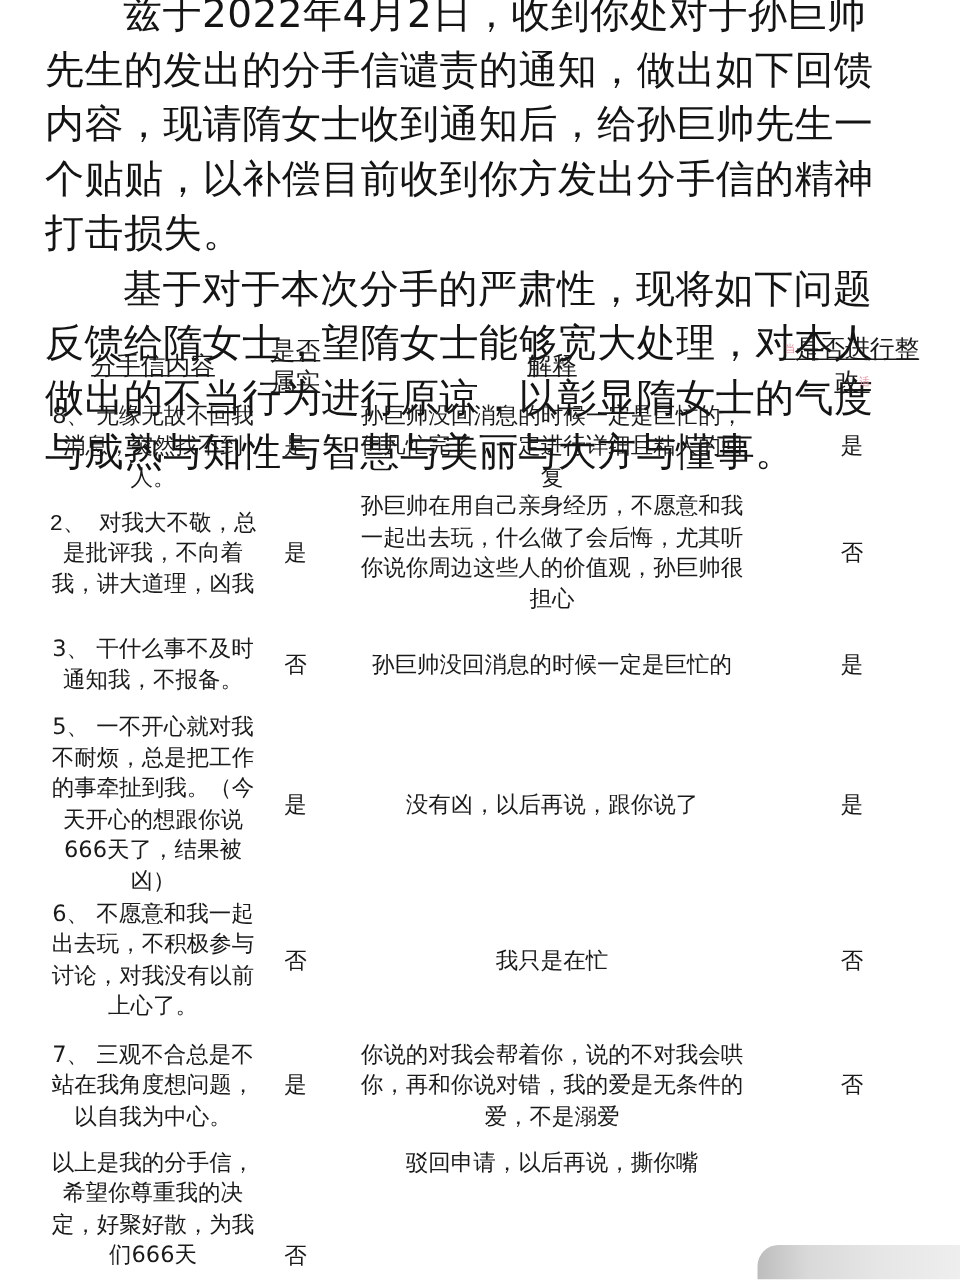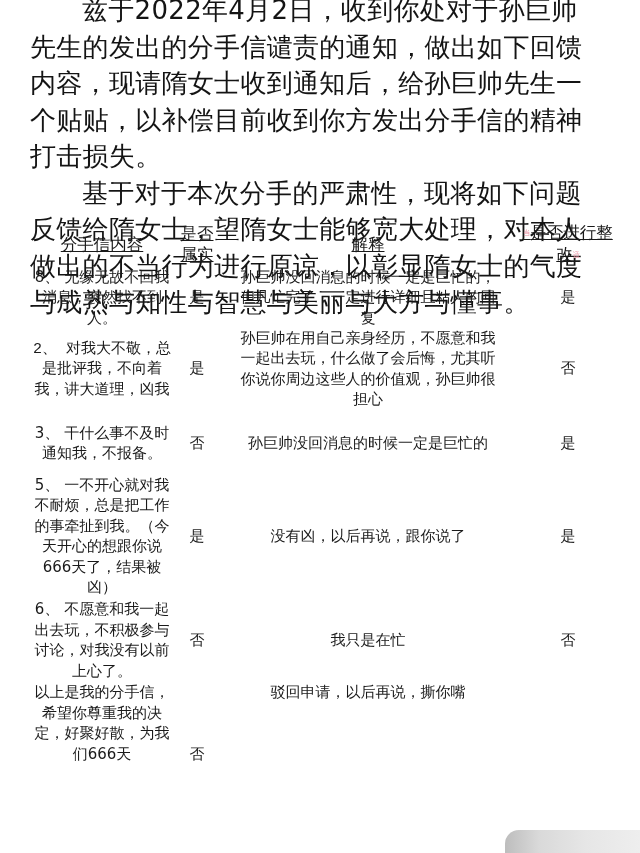--- a/index.html
+++ b/index.html
@@ -87,20 +87,26 @@
       <td>是</td>
       <td class="c3cell">没有凶，以后再说，跟你说了</td>
       <td>是</td>
     </tr>
     <tr style="height:84px;">
       <td class="c1cell">6、 不愿意和我一起出去玩，不积极参与讨论，对我没有以前上心了。</td>
       <td>否</td>
       <td class="c3cell">我只是在忙</td>
       <td>否</td>
     </tr>
+    <tr style="height:83px;">
+      <td class="c1cell">7、 三观不合总是不站在我角度想问题，以自我为中心。</td>
+      <td>是</td>
+      <td class="c3cell">你说的对我会帮着你，说的不对我会哄你，再和你说对错，我的爱是无条件的爱，不是溺爱</td>
+      <td>否</td>
+    </tr>
     <tr style="height:90px;">
       <td class="c1cell" style="vertical-align:top;">以上是我的分手信，希望你尊重我的决定，好聚好散，为我们666天</td>
       <td style="vertical-align:top;padding-top:62px;">否</td>
       <td class="c3cell" style="vertical-align:top;padding-top:62px;">驳回申请，以后再说，撕你嘴</td>
       <td></td>
     </tr>
   </tbody>
 </table>
 
 <div class="smear"></div>

